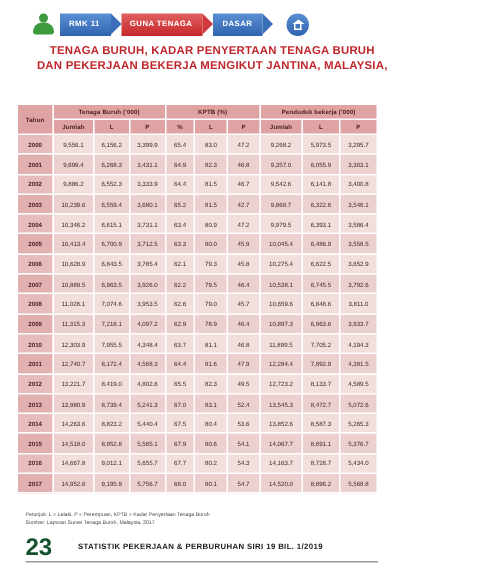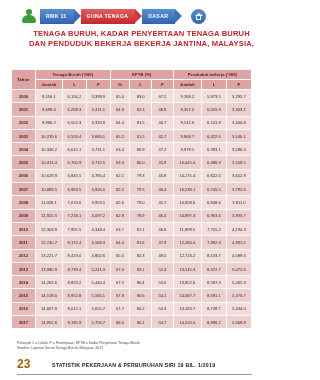--- a/index.html
+++ b/index.html
@@ -189,23 +189,23 @@
   
   .footer {
     position: absolute;
     left: 0; top: 357px;
     width: 263px;
     height: 20px;
   }
   .footer .pageno {
     position: absolute;
     left: 17px; top: 0px;
-    font-size: 12px;
+    font-size: 16px;
     font-weight: bold;
-    color: #a16207;
+    color: #14532d;
   }
   .footer .ftitle {
     position: absolute;
     left: 52px; top: 5px;
     font-size: 5.2px;
     font-weight: bold;
     letter-spacing: 0.25px;
     color: #1a1a1a;
   }
   .footer .rule {
@@ -233,21 +233,21 @@
     <div class="crumb-spacer"></div>
   </div>
   <div class="home-btn">
     <div class="roof"></div>
     <div class="base"></div>
   </div>
 </div>
 
 <div class="title-block">
   <div class="title-line">TENAGA BURUH, KADAR PENYERTAAN TENAGA BURUH</div>
-  <div class="title-line">DAN PENDUDUK BEKERJA BEKERJA JANTINA, MALAYSIA,</div>
+  <div class="title-line">DAN PEKERJAAN BEKERJA MENGIKUT JANTINA, MALAYSIA,</div>
 </div>
 
 <div class="table-wrap">
   <table class="stat">
     <colgroup>
       <col class="c-year">
         <col class="c-num">
         <col class="c-l">
         <col class="c-p">
       <col class="c-pct">

